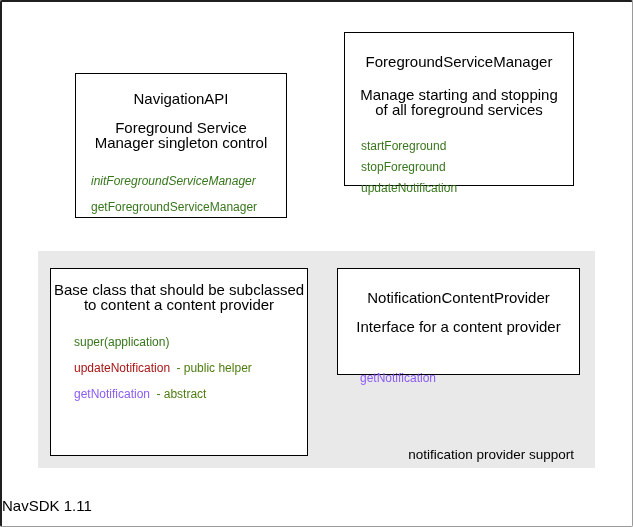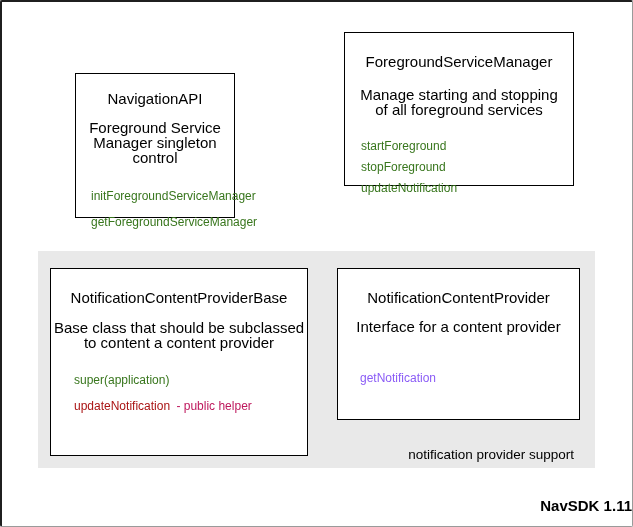--- a/index.html
+++ b/index.html
@@ -30,24 +30,24 @@
     font-size: 13.5px;
     color: #000000;
     white-space: nowrap;
   }
   .class-box {
     position: absolute;
     background: #ffffff;
     border: 1.5px solid #000000;
     box-sizing: border-box;
   }
-  .box-navigation-api       { left: 73px;  top: 71px;  width: 160px; height: 145px; }
+  .box-navigation-api       { left: 73px;  top: 71px;  width: 212px; height: 145px; }
   .box-fsm                  { left: 342px; top: 30px;  width: 230px; height: 154px; }
   .box-provider-base        { left: 48px;  top: 266px; width: 258px; height: 188px; }
-  .box-provider             { left: 335px; top: 266px; width: 243px; height: 152px; }
+  .box-provider             { left: 335px; top: 266px; width: 243px; height: 107px; }
 
   .box-title {
     text-align: center;
     font-size: 15px;
     line-height: 18px;
     white-space: nowrap;
   }
   .box-navigation-api .box-title { margin-top: 16px; }
   .box-fsm .box-title,
   .box-provider-base .box-title,
@@ -67,41 +67,40 @@
   .method-line {
     font-size: 12px;
     line-height: 14px;
     white-space: nowrap;
   }
   .box-navigation-api .method-line { padding-left: 15px; }
   .box-fsm .method-line            { padding-left: 16px; }
   .box-provider-base .method-line  { padding-left: 23px; }
   .box-provider .method-line       { padding-left: 22px; }
 
-  .box-navigation-api .method-line.first { margin-top: 24px; }
+  .box-navigation-api .method-line.first { margin-top: 24px; font-style: italic; }
   .box-navigation-api .method-line       { margin-top: 12px; }
   .box-fsm .method-line.first            { margin-top: 22px; }
   .box-fsm .method-line                  { margin-top: 7px; }
   .box-provider-base .method-line.first  { margin-top: 23px; }
   .box-provider-base .method-line        { margin-top: 12px; }
   .box-provider .method-line.first       { margin-top: 37px; }
 
   .m-green { color: #38761d; }
   .m-red   { color: #aa1414; }
   .m-blue  { color: #8b5cf6; }
-  .m-suffix { color: #be185d; margin-left: 3px; }
+  .m-suffix { color: #4d7c0f; margin-left: 3px; }
 
   .footer-label {
     position: absolute;
     left: 0; right: 0;
     top: 495px;
-    text-align: right;
+    text-align: left;
     font-size: 15px;
     color: #000000;
-    font-weight: bold;
   }
 </style>
 </head>
 <body>
 
 <div class="canvas">
 
   <div class="group-panel"></div>
 
   <div class="class-box box-navigation-api">
@@ -129,31 +128,34 @@
     </div>
     <div class="method-line">
       <span class="m-green">stopForeground</span>
     </div>
     <div class="method-line">
       <span class="m-green">updateNotification</span>
     </div>
   </div>
 
   <div class="class-box box-provider-base">
-    <div class="box-title">NotificationContentProviderBase</div>
     <div class="box-desc">
       <div>Base class that should be subclassed</div>
       <div>to content a content provider</div>
     </div>
     <div class="method-line first">
       <span class="m-green">super(application)</span>
     </div>
     <div class="method-line">
       <span class="m-red">updateNotification</span>
       <span class="m-suffix">- public helper</span>
+    </div>
+    <div class="method-line">
+      <span class="m-blue">getNotification</span>
+      <span class="m-suffix">- abstract</span>
     </div>
   </div>
 
   <div class="class-box box-provider">
     <div class="box-title">NotificationContentProvider</div>
     <div class="box-desc">
       <div>Interface for a content provider</div>
     </div>
     <div class="method-line first">
       <span class="m-blue">getNotification</span>

